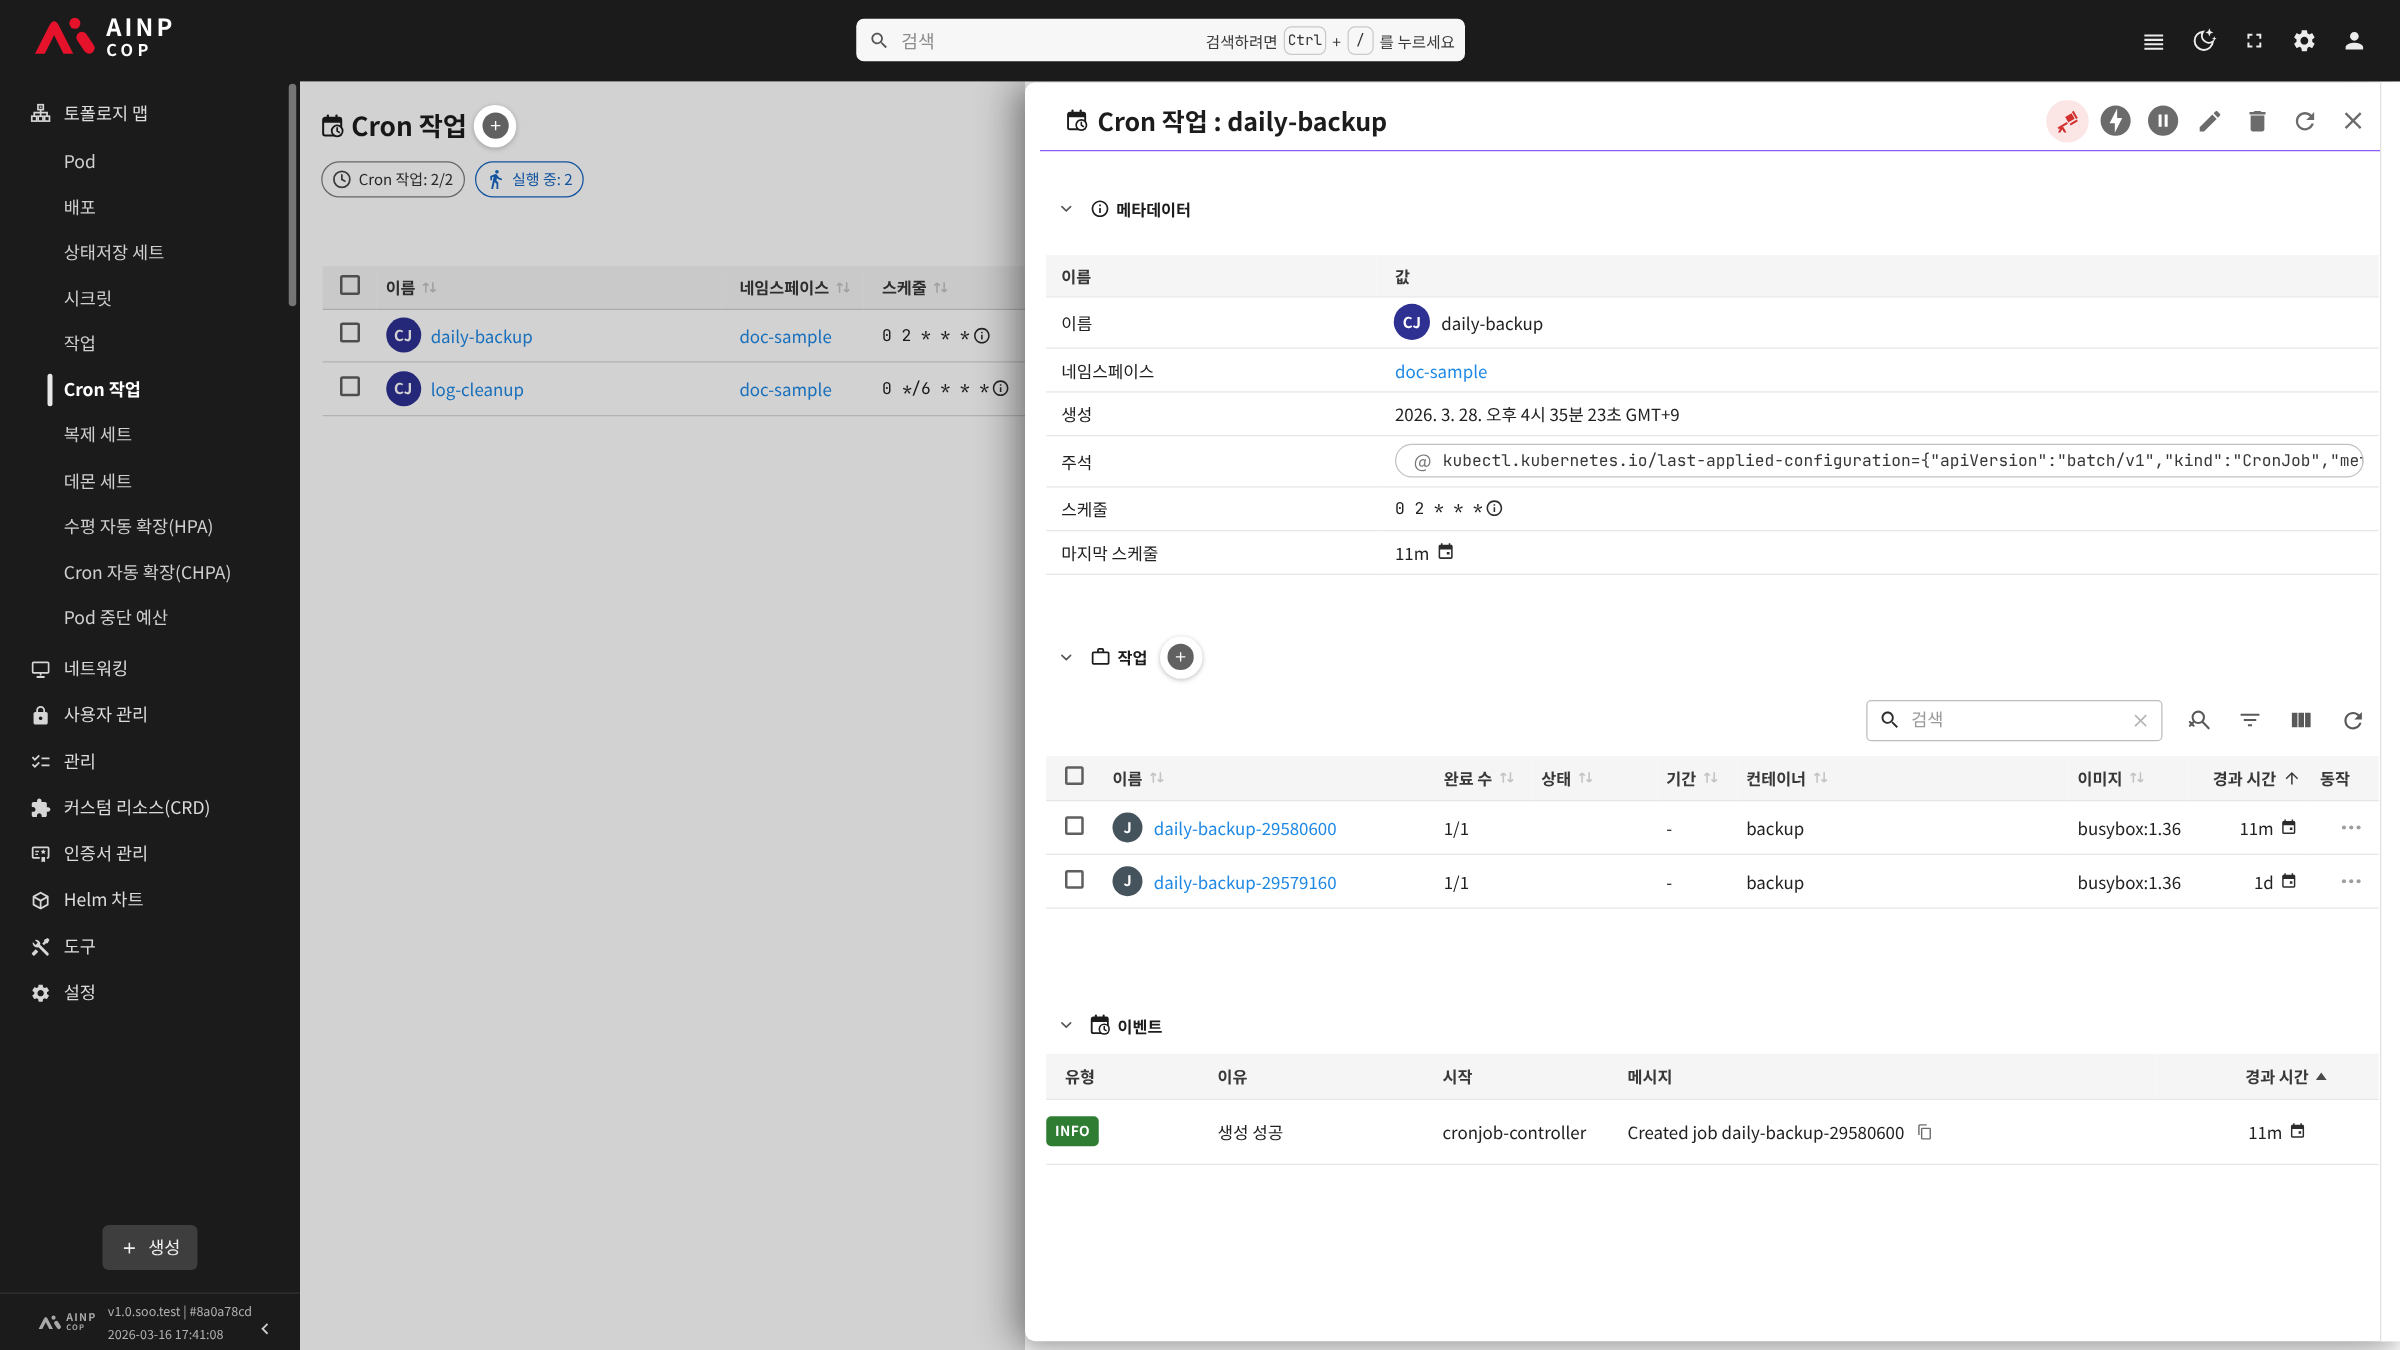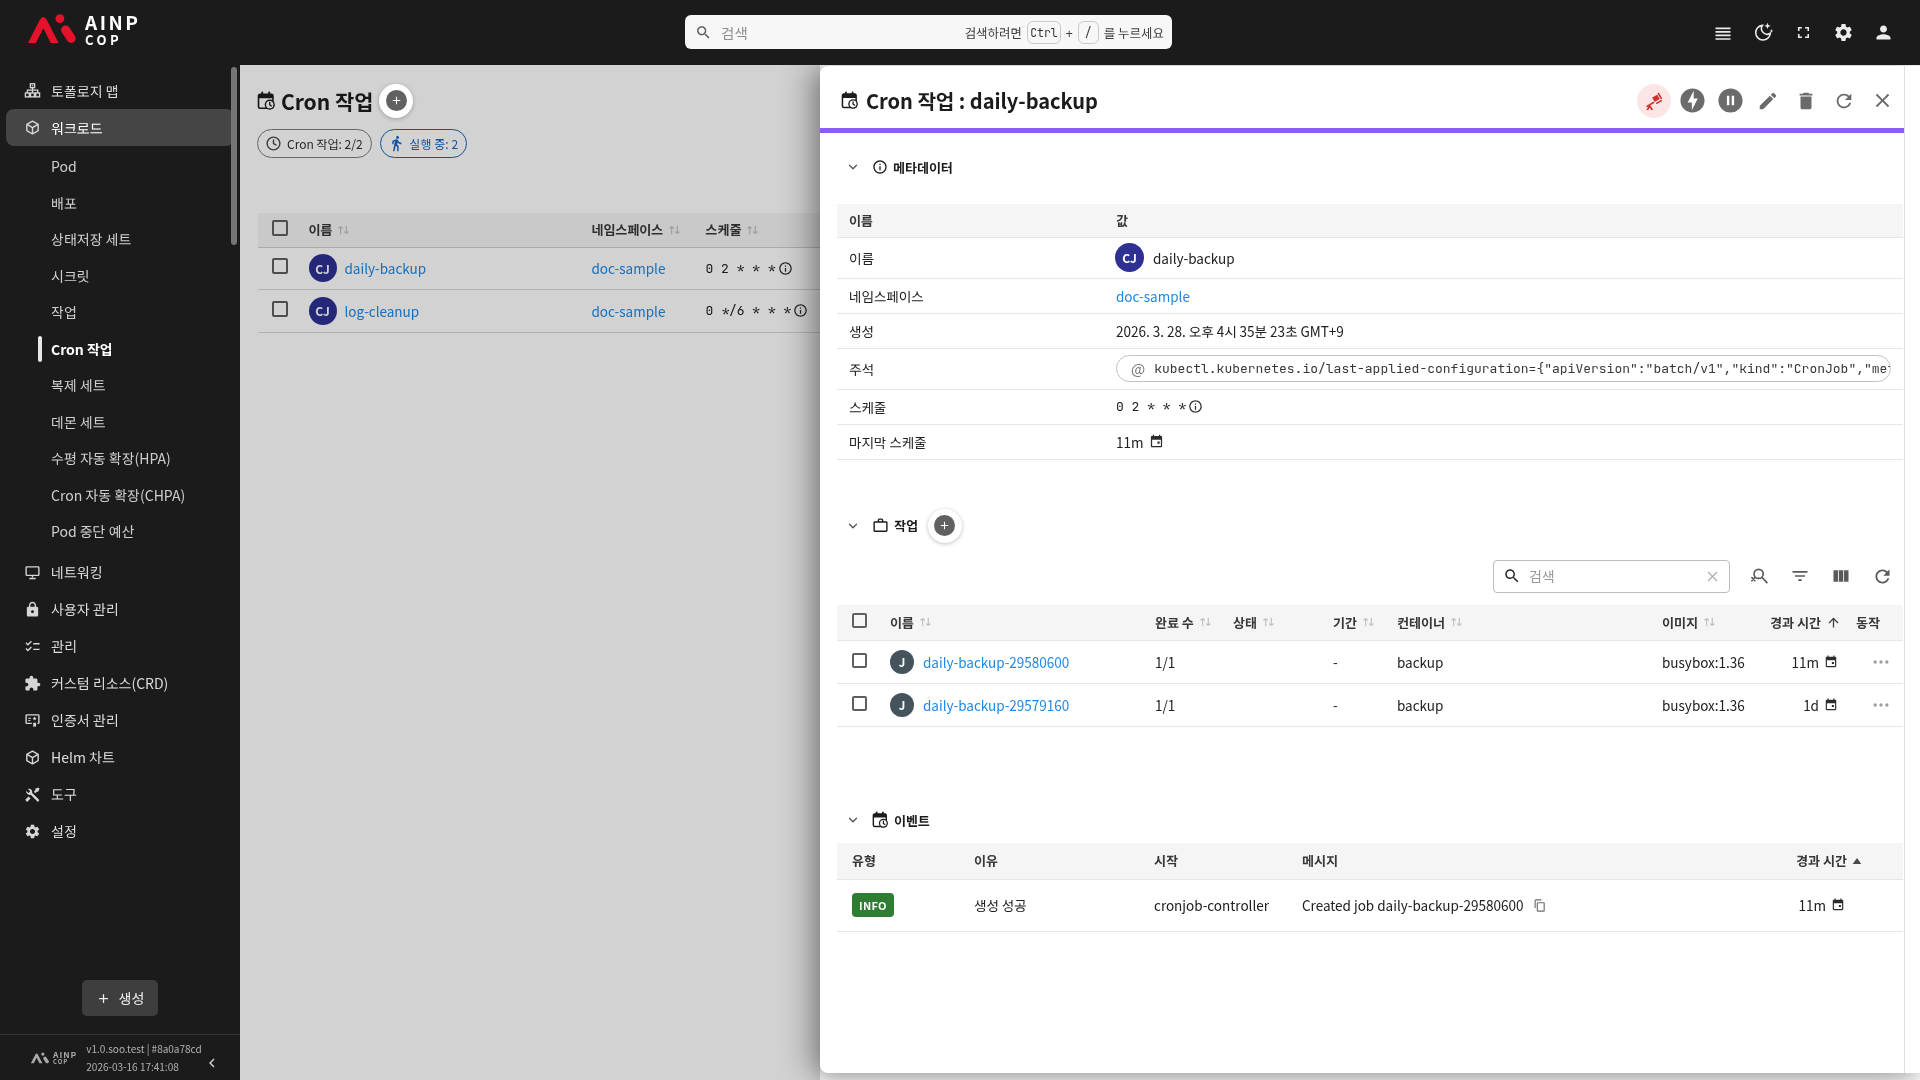--- a/index.html
+++ b/index.html
@@ -64,21 +64,21 @@
 .avatar { border-radius:50%; color:#fff; display:inline-flex; align-items:center; justify-content:center; font-weight:700; flex:0 0 auto; }
 .av-cj { width:28px; height:28px; background:#2e3192; font-size:12px; }
 .av-j { width:24px; height:24px; background:#44535c; font-size:11.5px; }
 a.link { color:#1e88e5; text-decoration:none; cursor:pointer; }
 .cellflex { display:flex; align-items:center; }
 .schedule { font-family:"JetBrains Mono","DejaVu Sans Mono",monospace; font-size:13px; color:#212121; display:flex; align-items:center; gap:2px; }
 
 
 .drawer { position:absolute; left:820px; top:66px; right:0; bottom:7px; background:#fff; border-radius:8px 0 0 8px; box-shadow:-12px 0 30px rgba(0,0,0,0.30), 0 8px 18px rgba(0,0,0,0.18); z-index:10; }
 .drawer-gutter { position:absolute; right:0; top:0; bottom:0; width:16px; border-left:1px solid #e0e0e0; background:#fff; border-radius:0; }
-.drawer-header { position:absolute; left:0; top:0; right:16px; height:67px; border-bottom:5px solid #8b5cf6; display:flex; align-items:center; padding-left:21px; padding-top:7px; }
+.drawer-header { position:absolute; left:12px; top:0; right:16px; height:55px; border-bottom:1px solid #8b5cf6; display:flex; align-items:center; padding-left:21px; padding-top:7px; }
 .drawer-title { font-size:20px; font-weight:700; color:#1c1c1c; margin-left:7px; }
 .drawer-actions { margin-left:auto; display:flex; align-items:center; margin-right:3px; }
 .act { width:38px; height:38px; display:flex; align-items:center; justify-content:center; color:#676767; cursor:pointer; }
 .act .circlebg { width:34px; height:34px; border-radius:50%; background:#fbe5e5; display:flex; align-items:center; justify-content:center; }
 .drawer-body { position:absolute; left:0; top:71px; right:16px; bottom:0; overflow:hidden; }
 .section-hdr { display:flex; align-items:center; height:34px; padding-left:26px; color:#1c1c1c; }
 .section-hdr .chev { color:#555; margin-right:12px; display:flex; }
 .section-hdr .sicon { color:#1c1c1c; margin-right:5px; display:flex; }
 .section-title { font-size:13px; font-weight:700; }
 .sec1 { margin-top:13px; }
@@ -188,28 +188,20 @@
               <rect x="9" y="2.5" width="6" height="5.5"></rect>
               <rect x="2" y="15.5" width="5.5" height="5.5"></rect>
               <rect x="9.2" y="15.5" width="5.5" height="5.5"></rect>
               <rect x="16.5" y="15.5" width="5.5" height="5.5"></rect>
               <path d="M12 8v3.5M4.8 15.5v-4h14.5v4M12 11.5v4"></path>
               <rect x="11" y="4.5" width="2" height="1.6" fill="currentColor" stroke="none"></rect>
             </svg>
           </span>
         <span>토폴로지 맵</span>
       </div>
-      <div class="nav-item selected">
-        <span class="nicon">
-            <svg width="17" height="17" viewBox="0 0 24 24" fill="currentColor">
-              <path d="M21 16.5c0 .38-.21.71-.53.88l-7.9 4.44c-.16.12-.36.18-.57.18-.21 0-.41-.06-.57-.18l-7.9-4.44A.991.991 0 0 1 3 16.5v-9c0-.38.21-.71.53-.88l7.9-4.44c.16-.12.36-.18.57-.18.21 0 .41.06.57.18l7.9 4.44c.32.17.53.5.53.88v9M12 4.15 6.04 7.5 12 10.85l5.96-3.35L12 4.15M5 15.91l6 3.38v-6.71L5 9.21v6.7m14 0v-6.7l-6 3.37v6.71l6-3.38Z"></path>
-            </svg>
-          </span>
-        <span>워크로드</span>
-      </div>
       <div class="nav-sub">
         <div class="nav-subitem">
             <span>Pod</span>
           </div>
         <div class="nav-subitem">
             <span>배포</span>
           </div>
         <div class="nav-subitem">
             <span>상태저장 세트</span>
           </div>
@@ -828,21 +820,21 @@
                   <span>경과 시간</span>
                   <svg width="10" height="8" viewBox="0 0 10 8" fill="#4a4a4a">
                     <path d="M5 1 9.3 7H0.7Z"></path>
                   </svg>
                 </span>
               </th>
           </tr>
         </thead>
         <tbody>
           <tr>
-            <td><span class="badge-info" style="margin-left:15px">INFO</span></td>
+            <td><span class="badge-info" style="">INFO</span></td>
             <td style="padding-left:14px">생성 성공</td>
             <td style="padding-left:14px">cronjob-controller</td>
             <td>
                 <span class="cellflex" style="padding-left:14px;gap:9px">
                   <span>Created job daily-backup-29580600</span>
                   <svg width="15" height="15" viewBox="0 0 24 24" fill="none" stroke="#6b6b6b" stroke-width="1.8">
                     <rect x="8.5" y="7.5" width="11" height="13.5" rx="1"></rect>
                     <path d="M5 16V4.5A1.5 1.5 0 0 1 6.5 3H15"></path>
                   </svg>
                 </span>

